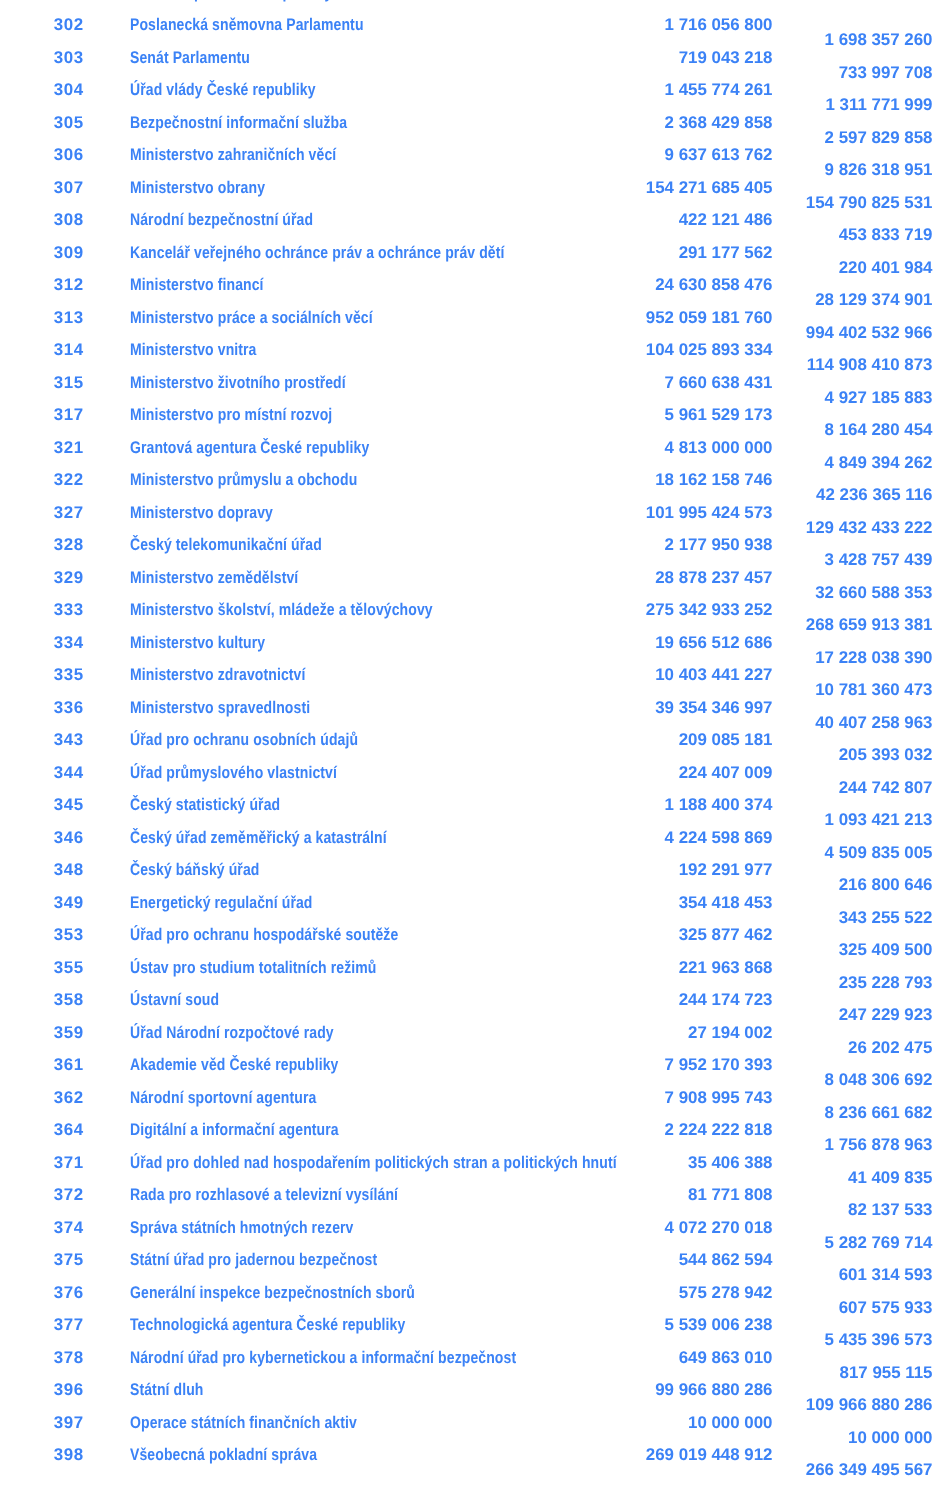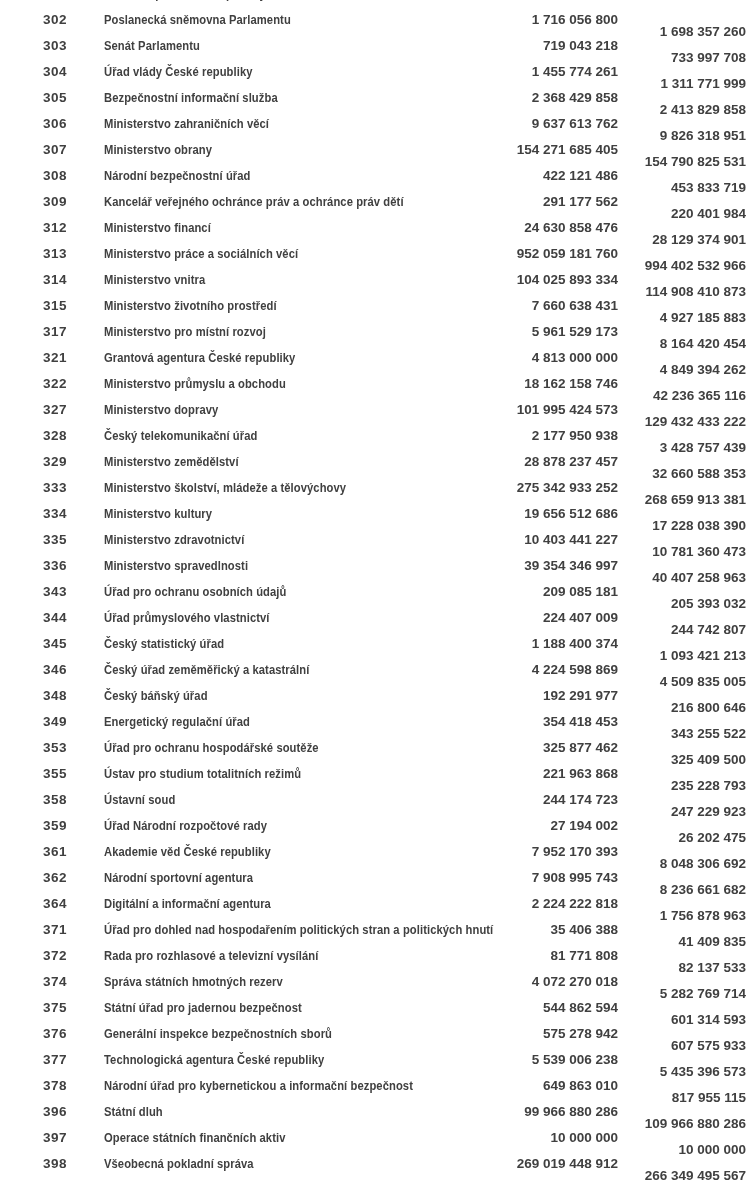--- a/index.html
+++ b/index.html
@@ -19,21 +19,21 @@
     position: absolute;
     left: 0; top: -19px;
     width: 750px;
   }
   .row {
     position: relative;
     height: 26px;
     line-height: 26px;
     font-size: 13.5px;
     font-weight: 700;
-    color: #404040;
+    color: #3b82f6;
     white-space: nowrap;
   }
   .cell-code {
     position: absolute;
     left: 43px; top: 0;
     letter-spacing: 0.5px;
   }
   .cell-name {
     position: absolute;
     left: 104px; top: 0;
@@ -85,21 +85,21 @@
     <span class="cell-code">304</span>
     <span class="cell-name"><span class="squeeze">Úřad vlády České republiky</span></span>
     <span class="cell-v1">1 455 774 261</span>
     <span class="cell-v2">1 311 771 999</span>
   </div>
 
   <div class="row">
     <span class="cell-code">305</span>
     <span class="cell-name"><span class="squeeze">Bezpečnostní informační služba</span></span>
     <span class="cell-v1">2 368 429 858</span>
-    <span class="cell-v2">2 413 829 858</span>
+    <span class="cell-v2">2 597 829 858</span>
   </div>
 
   <div class="row">
     <span class="cell-code">306</span>
     <span class="cell-name"><span class="squeeze">Ministerstvo zahraničních věcí</span></span>
     <span class="cell-v1">9 637 613 762</span>
     <span class="cell-v2">9 826 318 951</span>
   </div>
 
   <div class="row">
@@ -148,21 +148,21 @@
     <span class="cell-code">315</span>
     <span class="cell-name"><span class="squeeze">Ministerstvo životního prostředí</span></span>
     <span class="cell-v1">7 660 638 431</span>
     <span class="cell-v2">4 927 185 883</span>
   </div>
 
   <div class="row">
     <span class="cell-code">317</span>
     <span class="cell-name"><span class="squeeze">Ministerstvo pro místní rozvoj</span></span>
     <span class="cell-v1">5 961 529 173</span>
-    <span class="cell-v2">8 164 420 454</span>
+    <span class="cell-v2">8 164 280 454</span>
   </div>
 
   <div class="row">
     <span class="cell-code">321</span>
     <span class="cell-name"><span class="squeeze">Grantová agentura České republiky</span></span>
     <span class="cell-v1">4 813 000 000</span>
     <span class="cell-v2">4 849 394 262</span>
   </div>
 
   <div class="row">

